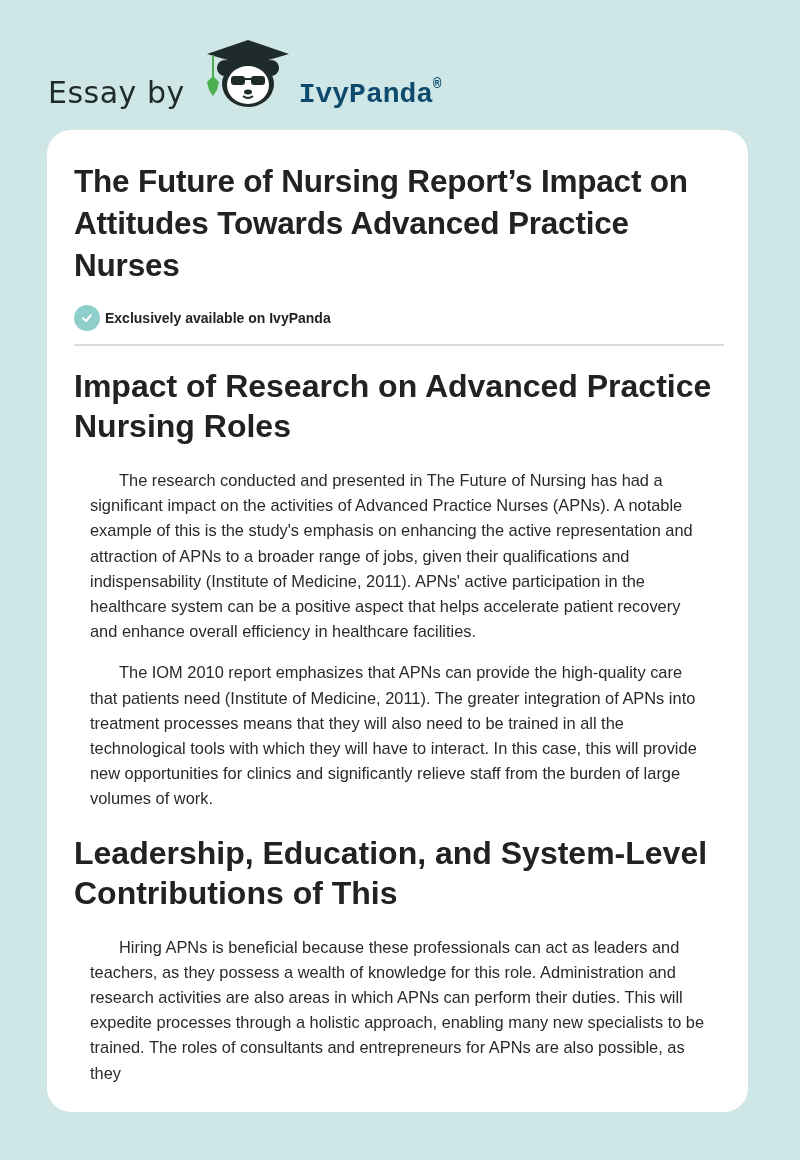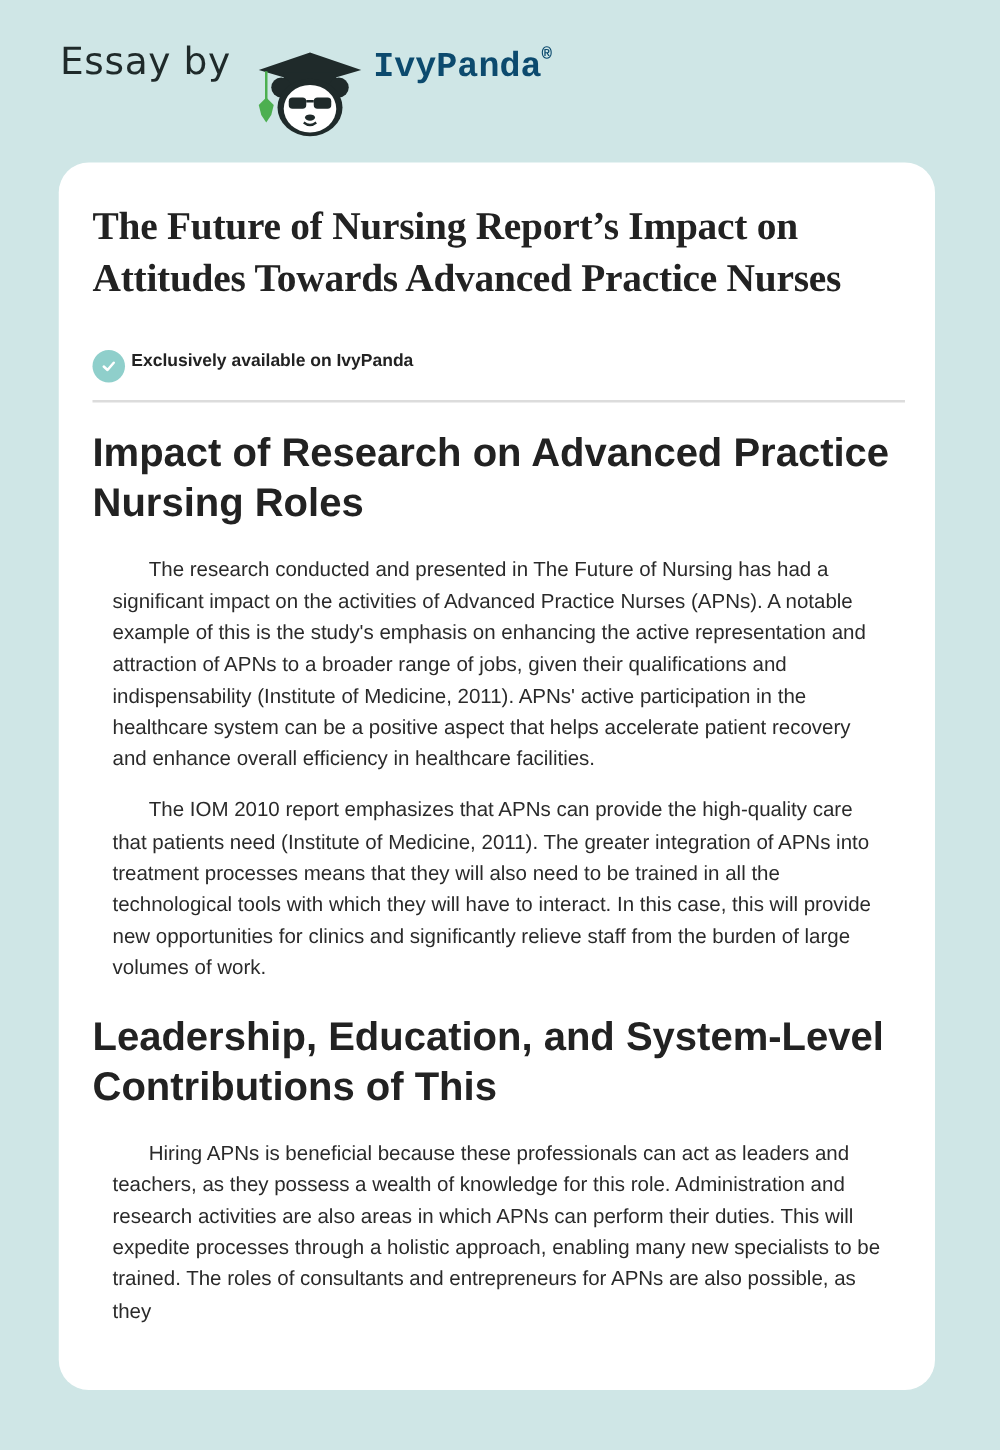--- a/index.html
+++ b/index.html
@@ -5,21 +5,21 @@
   html, body { margin: 0; padding: 0; }
   body {
     width: 800px; height: 1160px; overflow: hidden;
     background: #cfe6e6;
     font-family: "Liberation Sans", sans-serif;
     color: #222222;
     position: relative;
   }
   .header {
     position: absolute; left: 48px; top: 40px; height: 70px;
-    display: flex; align-items: flex-start;
+    display: flex; align-items: flex-end;
   }
   .essay-by {
     font-family: "DejaVu Sans", sans-serif;
     font-size: 30px; color: #1f2a2a; letter-spacing: 0.5px;
     margin-right: 18px; margin-top: -8px;
   }
   .logo { width: 90px; height: 72px; margin-right: 6px; }
   .brand {
     font-family: Liberation Mono, monospace; font-weight: bold;
     font-size: 28px; color: #0c4a6e; margin-top: -4px;
@@ -27,23 +27,23 @@
   .brand sup { font-size: 14px; vertical-align: 14px; }
   .card {
     position: absolute; left: 47px; top: 130px;
     width: 701px; height: 982px;
     background: #ffffff; border-radius: 24px;
     overflow: hidden;
   }
   .inner { position: absolute; left: 27px; top: 30px; width: 650px; }
   h1 {
     margin: 0; font-size: 31.5px; line-height: 42px; font-weight: bold;
-    color: #222222; letter-spacing: -0.2px; font-family: Liberation Serif, serif;
+    color: #222222; letter-spacing: -0.2px;
   }
-  .badge { display: flex; margin-top: 36px; height: 28px; }
+  .badge { display: flex; align-items: center; margin-top: 18px; height: 28px; }
   .badge-icon {
     width: 26px; height: 26px; border-radius: 50%; background: #8fcfcb;
     display: flex; align-items: center; justify-content: center; margin-right: 5px;
   }
   .badge-text { font-size: 14px; font-weight: bold; color: #222; }
   .divider { height: 2px; background: #dcdcdc; margin-top: 12px; width: 650px; }
   h2 {
     margin: 0; font-size: 32px; line-height: 40px; font-weight: bold; color: #222;
   }
   h2.s1 { margin-top: 20px; }

